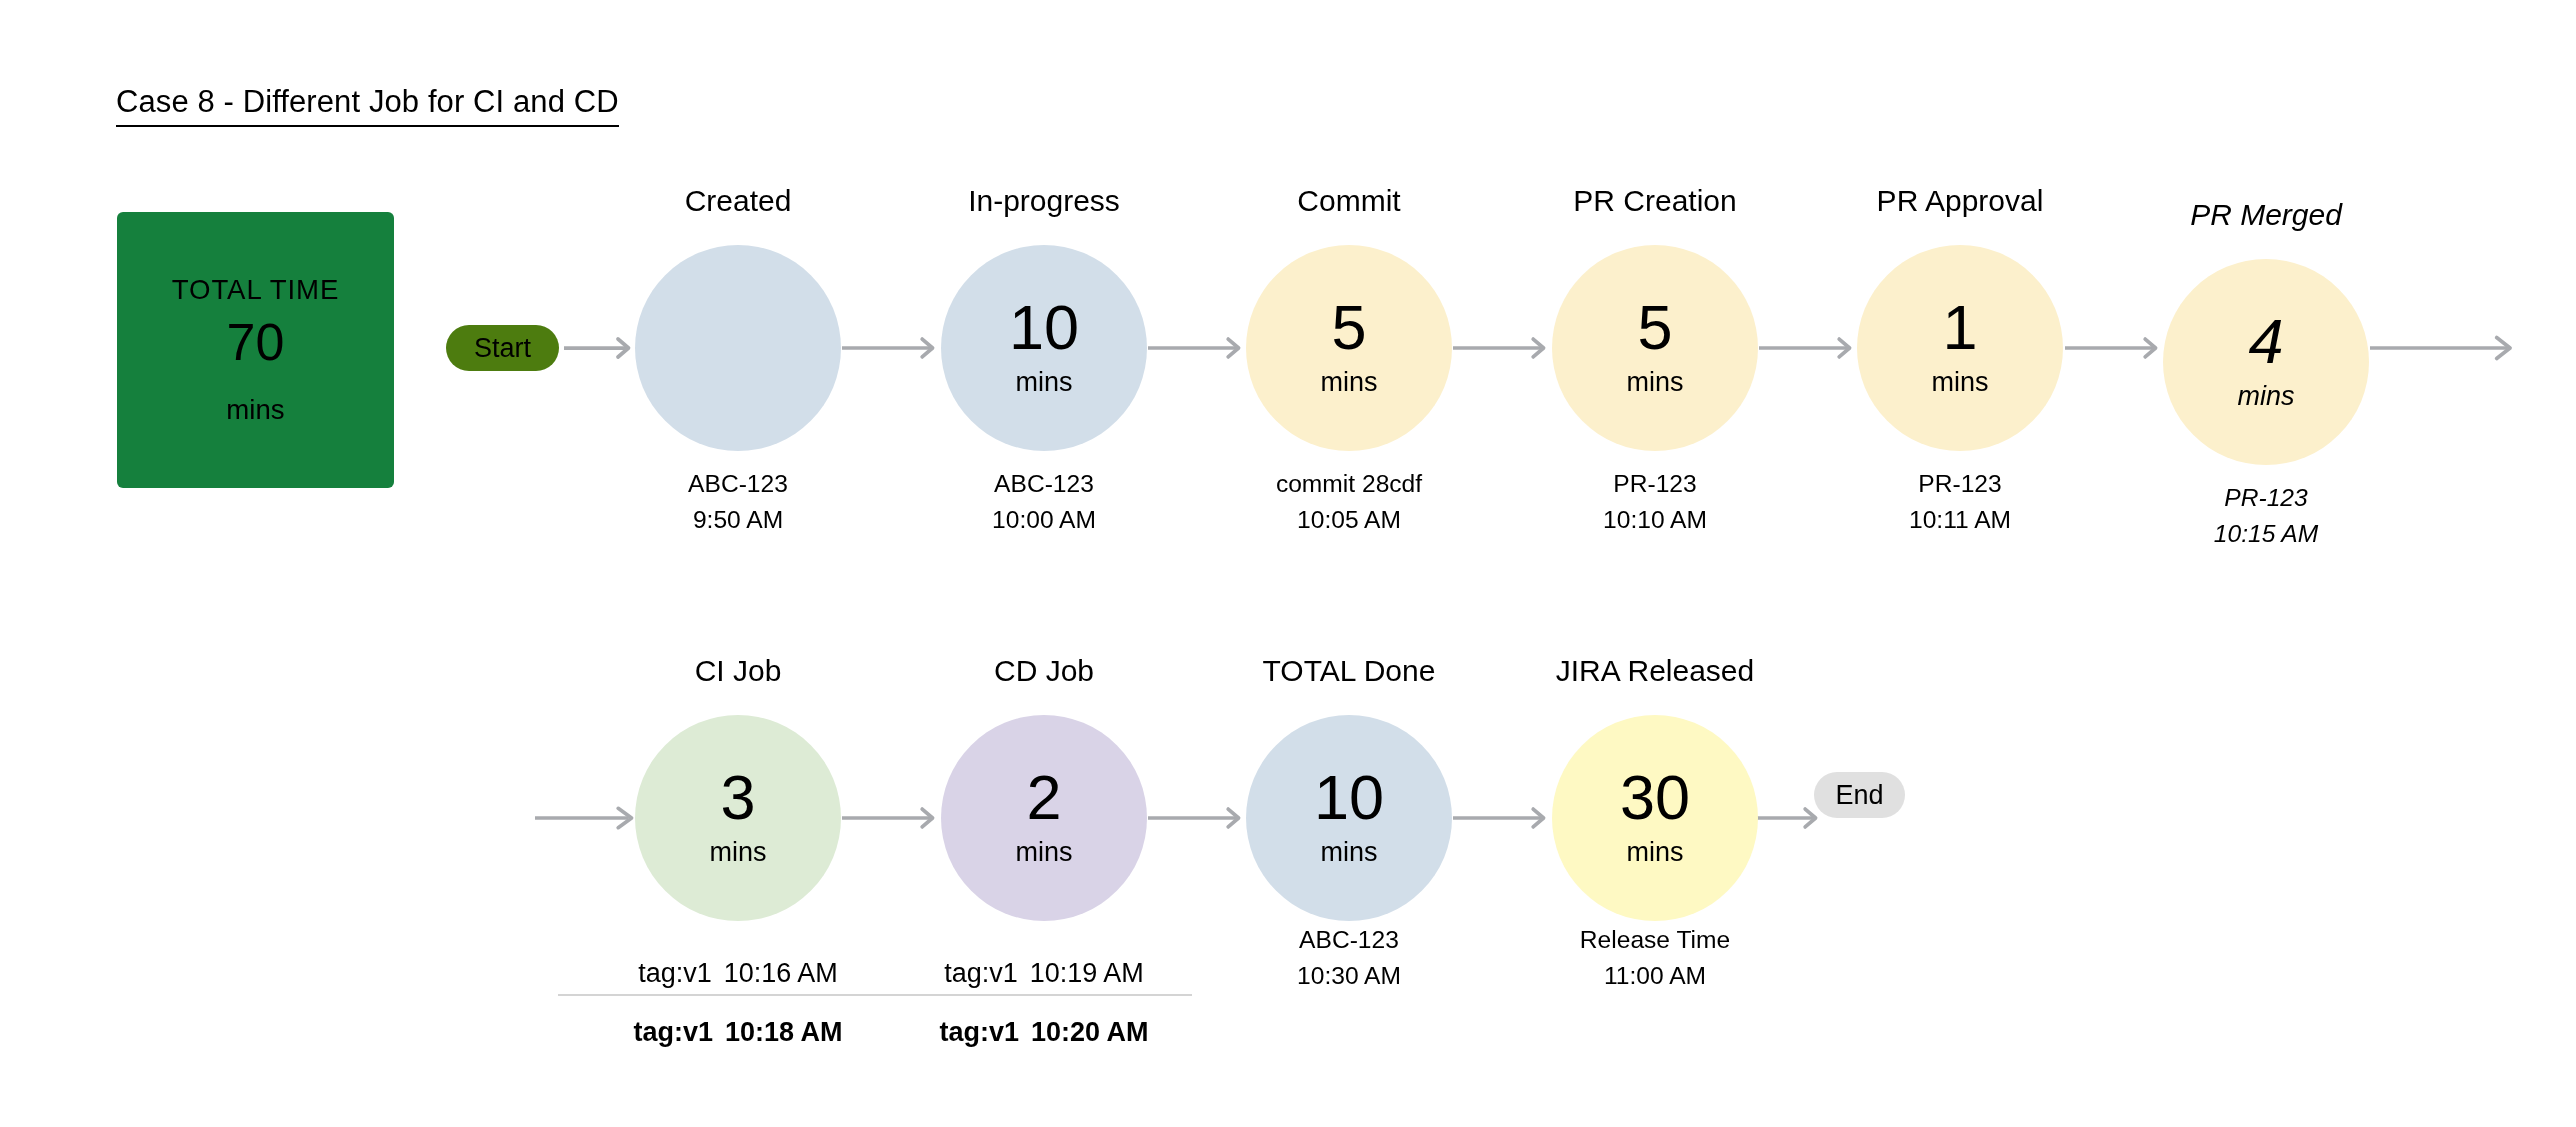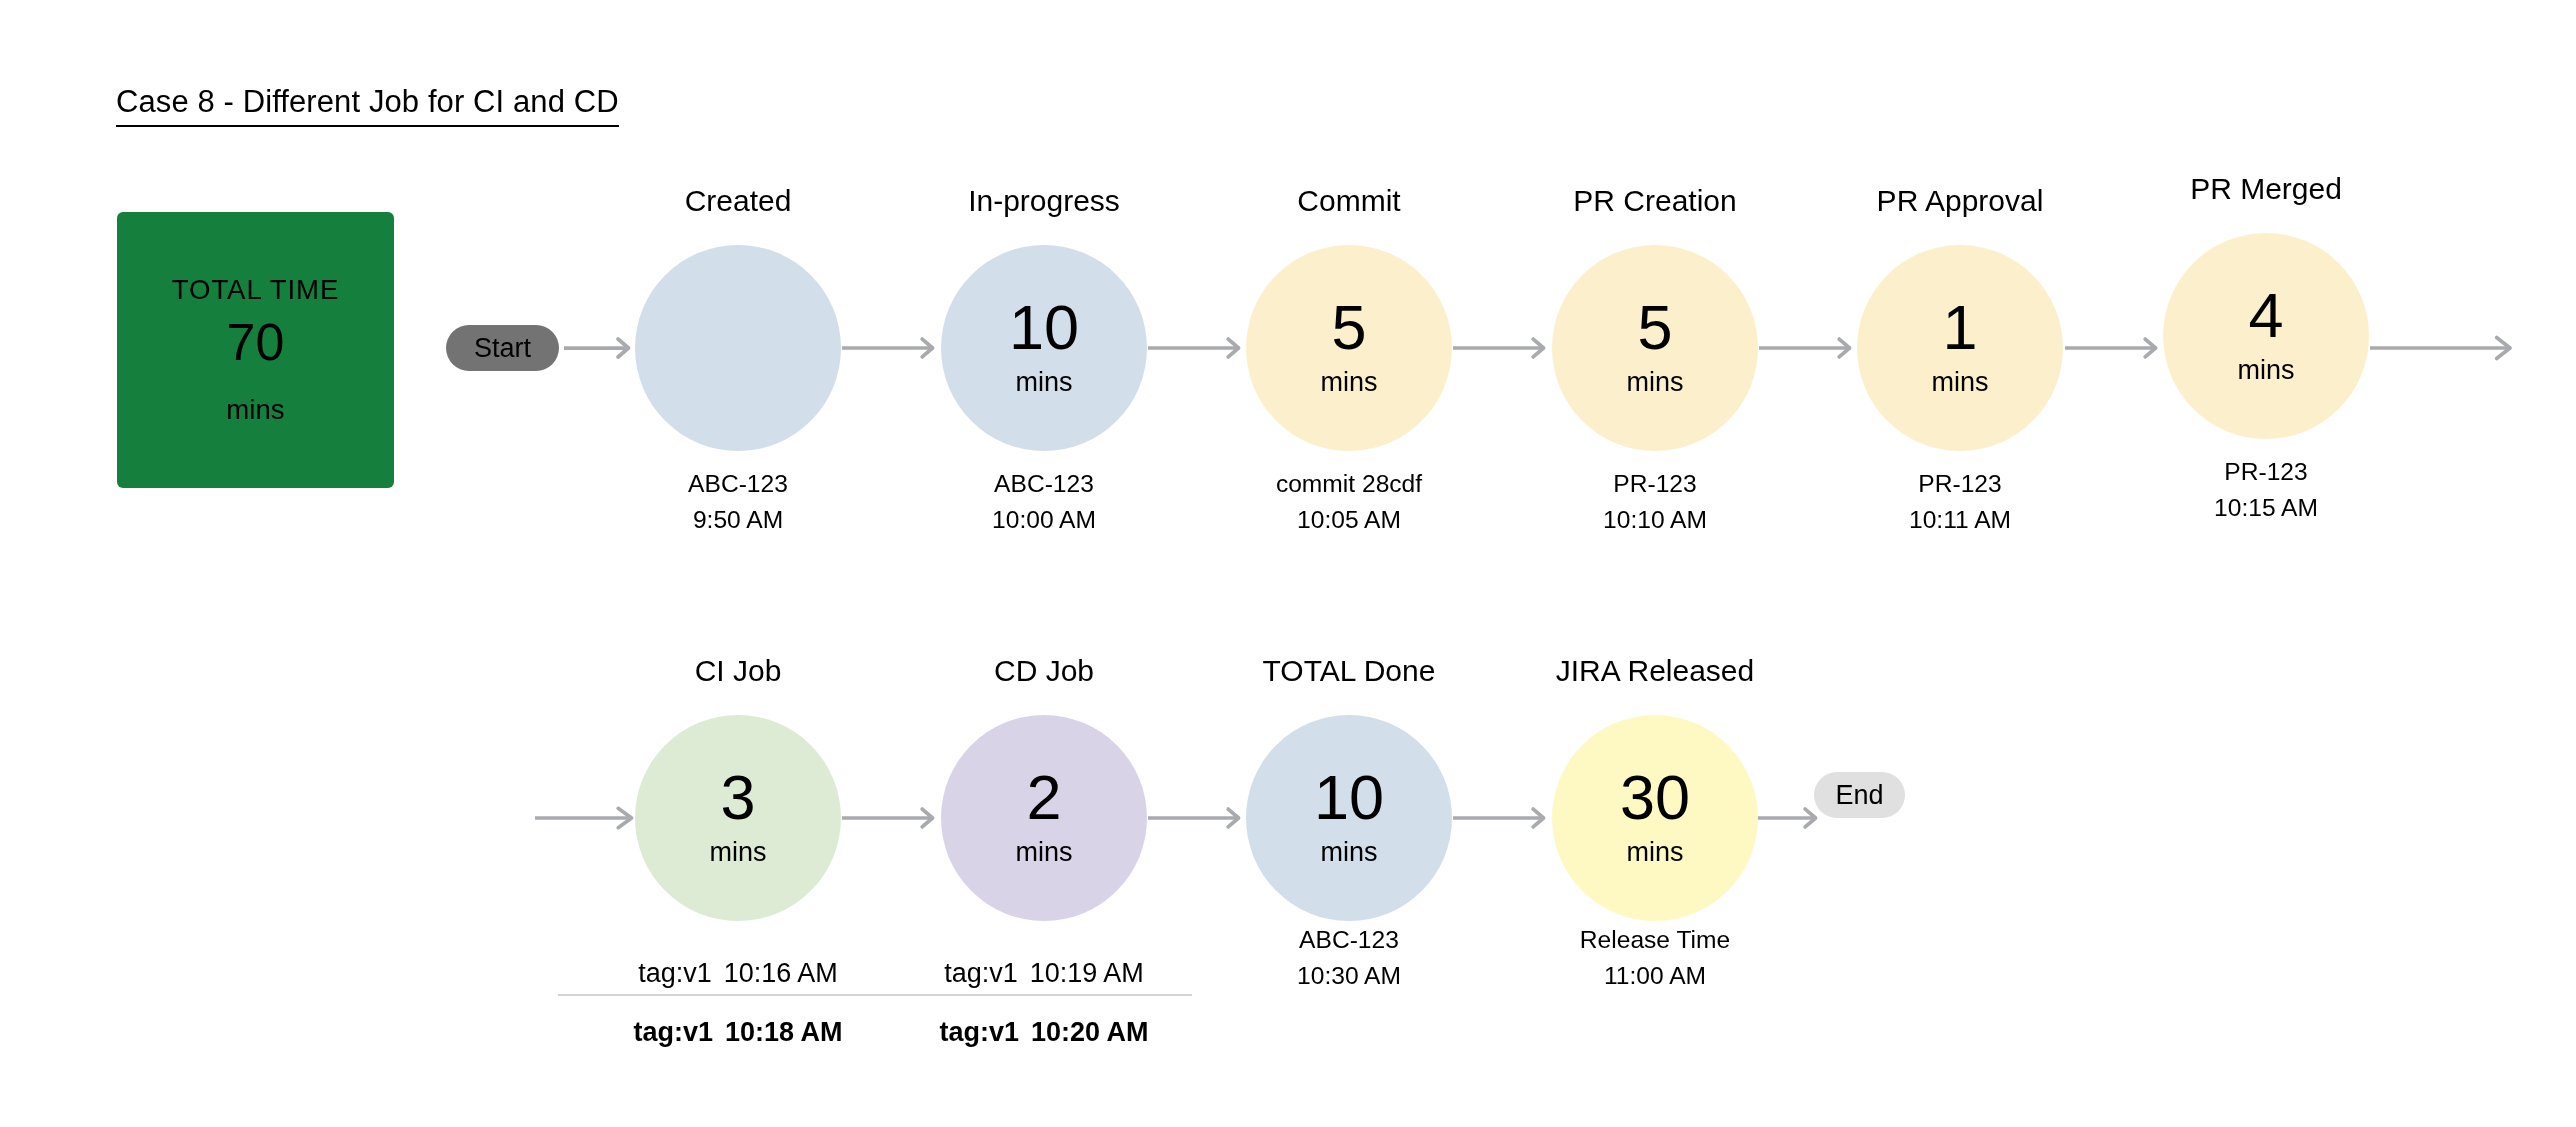--- a/index.html
+++ b/index.html
@@ -147,21 +147,21 @@
 <body style="background: rgb(255, 255, 255);">
 
 <div id="page-title">Case 8 - Different Job for CI and CD</div>
 
 <div id="total-time-card" style="background: #15803d; border-radius: 6px;">
   <div class="tt-label">TOTAL TIME</div>
   <div class="tt-value">70</div>
   <div class="tt-unit">mins</div>
 </div>
 
-<div class="pill" id="start-pill" style="background: #737373;">Start</div>
+<div class="pill" id="start-pill" style="background: #4d7c0f;">Start</div>
 <div class="pill" id="end-pill" style="background: rgb(224, 224, 224);">End</div>
 
 <div class="arrow" style="left:564px;  top:333px; width:72px;">
   <svg width="72" height="30" viewBox="0 0 96 40">
       <path d="M0 20 H84" stroke="#A8AAAE" stroke-width="5" fill="none"></path>
       <path d="M72 8 L86 20 L72 32" stroke="#A8AAAE" stroke-width="5" fill="none" stroke-linecap="round" stroke-linejoin="round"></path>
     </svg>
 </div>
 <div class="arrow" style="left:842px; top:333px; width:98px;">
   <svg width="98" height="30" viewBox="0 0 132 40">
@@ -284,21 +284,21 @@
   <div class="bubble" style="background: rgb(252, 240, 204);">
     <div class="num">1</div>
     <div class="unit">mins</div>
   </div>
   <div class="node-meta">
     <div class="meta-1">PR-123</div>
     <div class="meta-2">10:11 AM</div>
   </div>
 </div>
 
-<div class="node" id="node-pr-merged" style="left:2163px; top:233px;">
+<div class="node" id="node-pr-merged" style="left:2163px; top:259px;font-style:italic;">
   <div class="node-title">PR Merged</div>
   <div class="bubble" style="background: rgb(252, 240, 204);">
     <div class="num">4</div>
     <div class="unit">mins</div>
   </div>
   <div class="node-meta">
     <div class="meta-1">PR-123</div>
     <div class="meta-2">10:15 AM</div>
   </div>
 </div>

